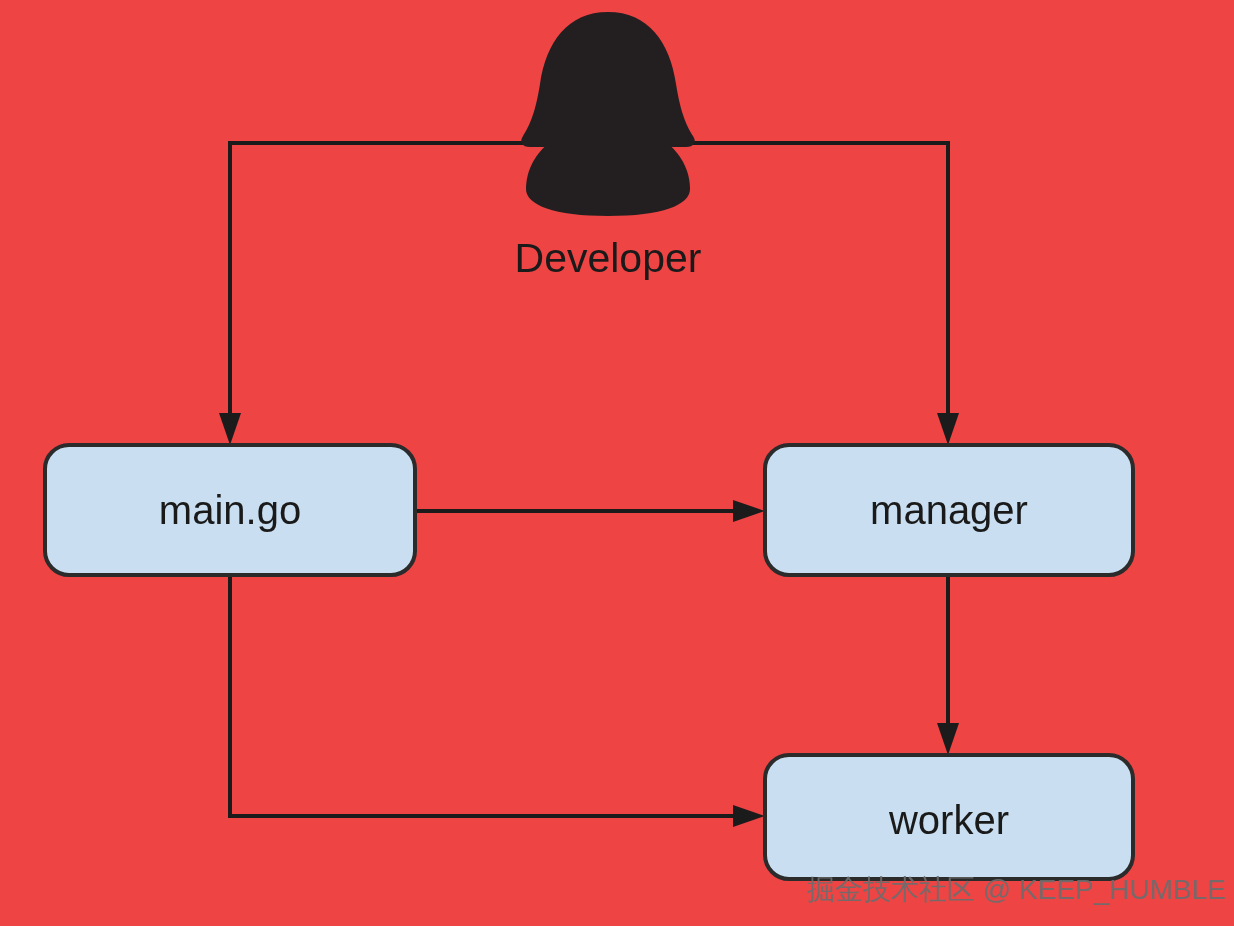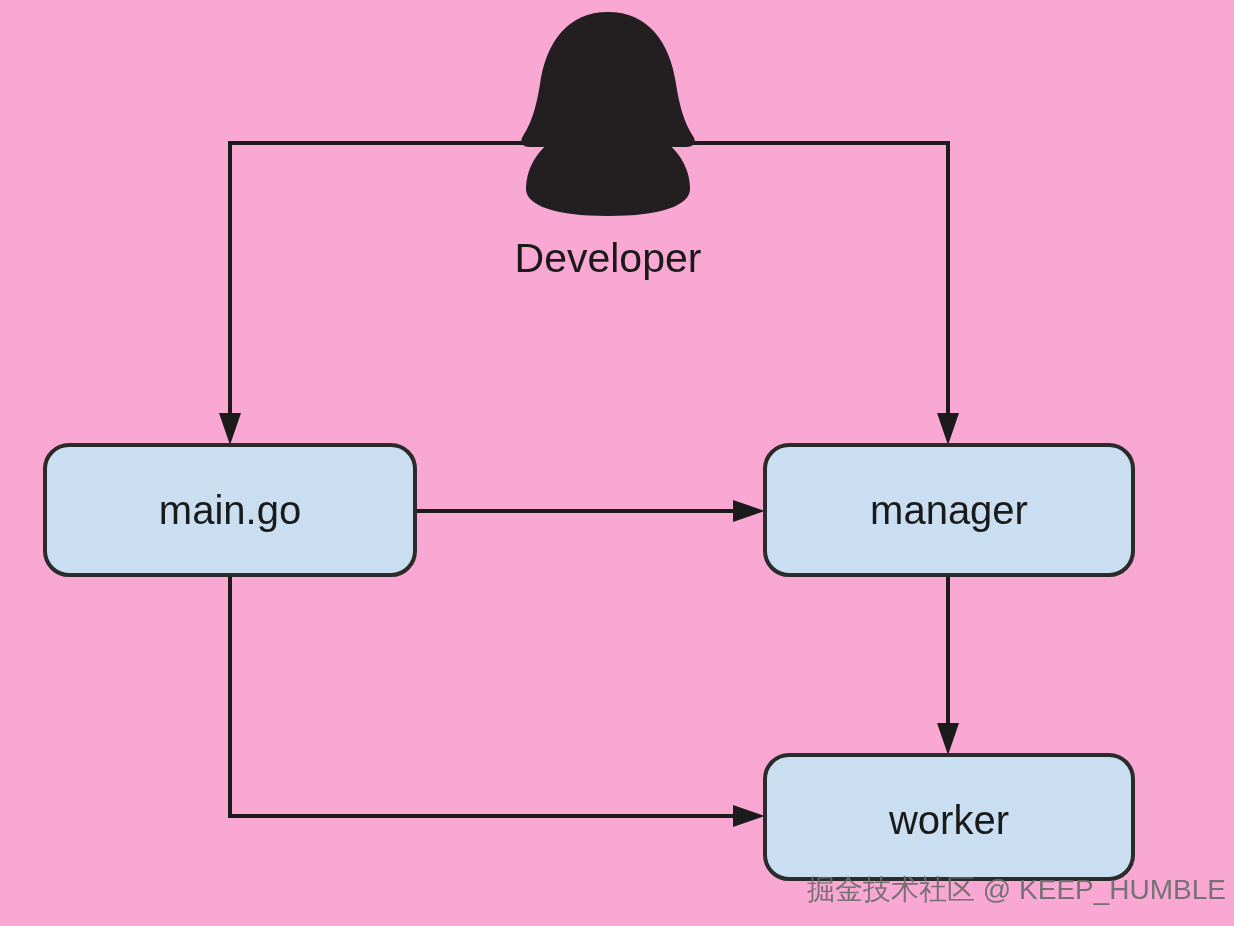--- a/index.html
+++ b/index.html
@@ -7,21 +7,21 @@
     padding: 0;
     background: #ffffff;
   }
   body {
     font-family: "Liberation Sans", sans-serif;
   }
   #canvas {
     position: relative;
     width: 1234px;
     height: 926px;
-    background: #f9a8d4;
+    background: #ef4444;
     overflow: hidden;
   }
   #diagram-svg {
     position: absolute;
     left: 0;
     top: 0;
     width: 1234px;
     height: 926px;
   }
   .node-label {

